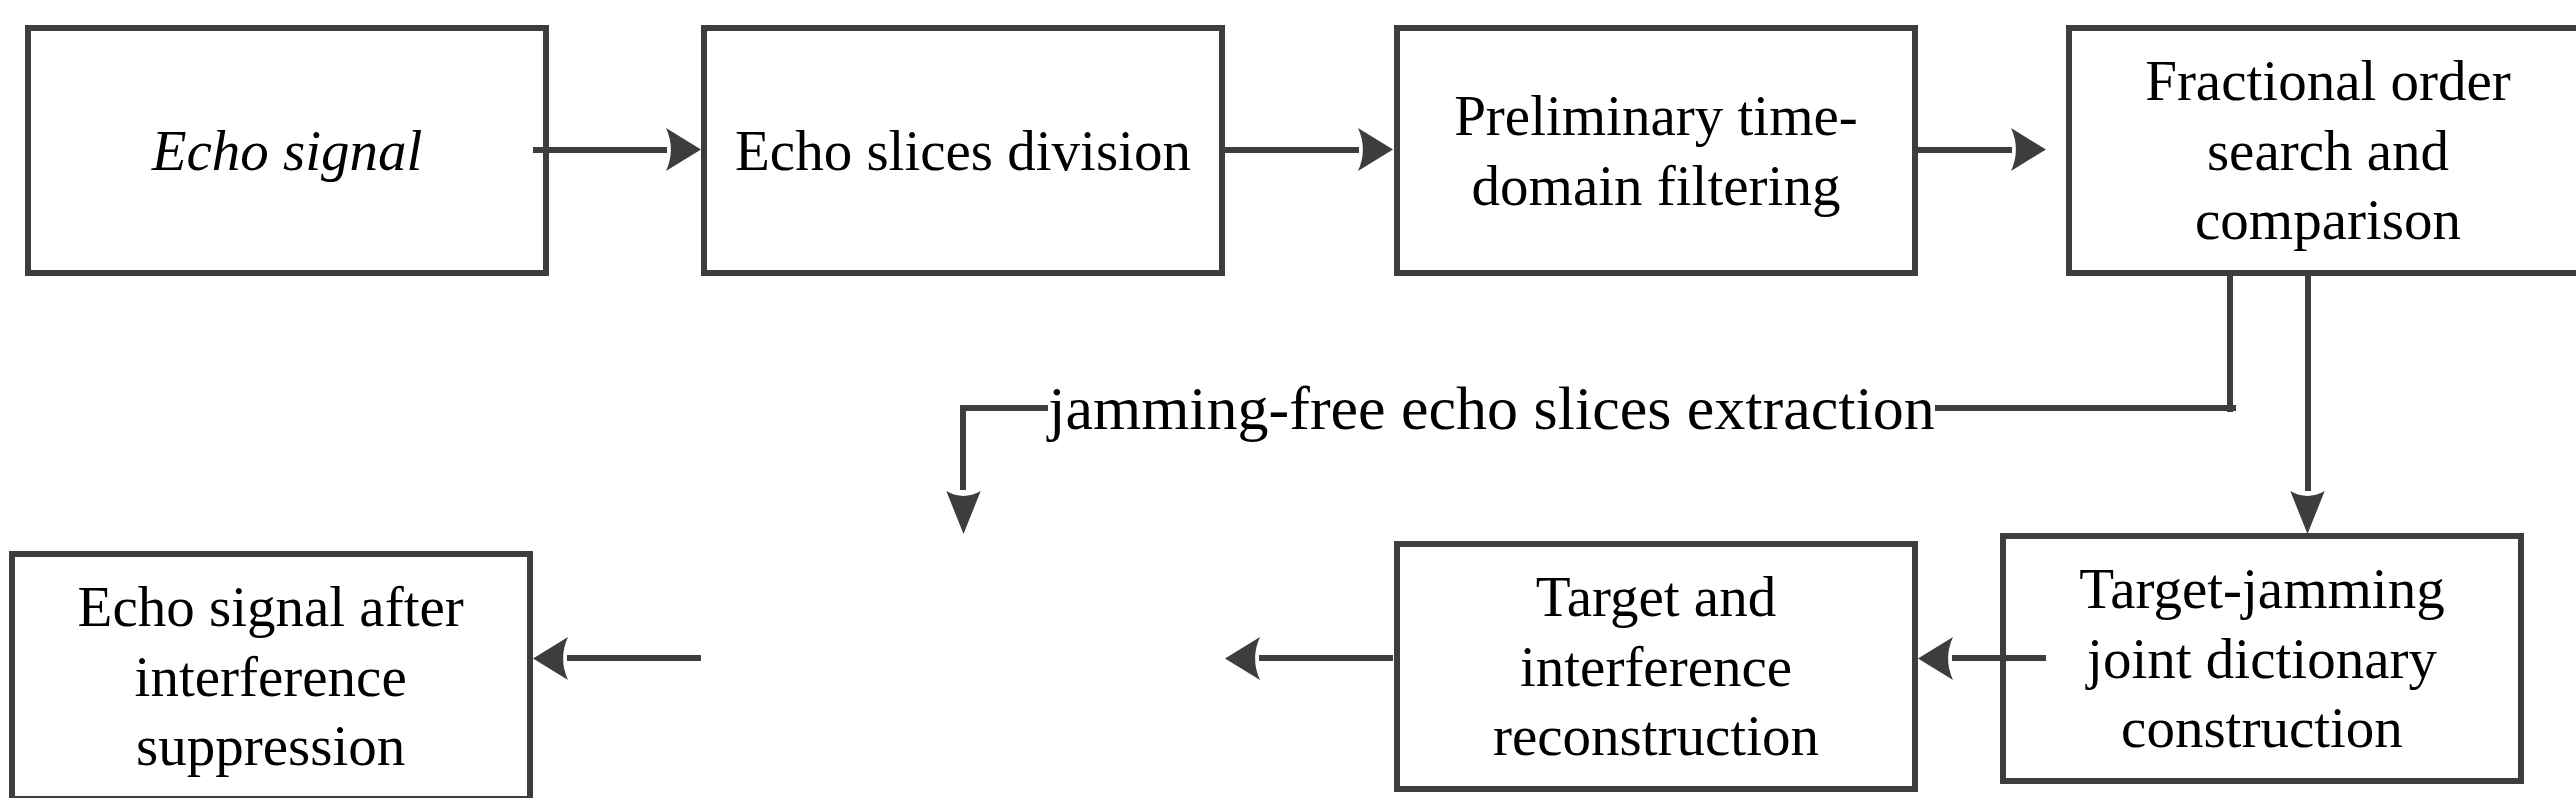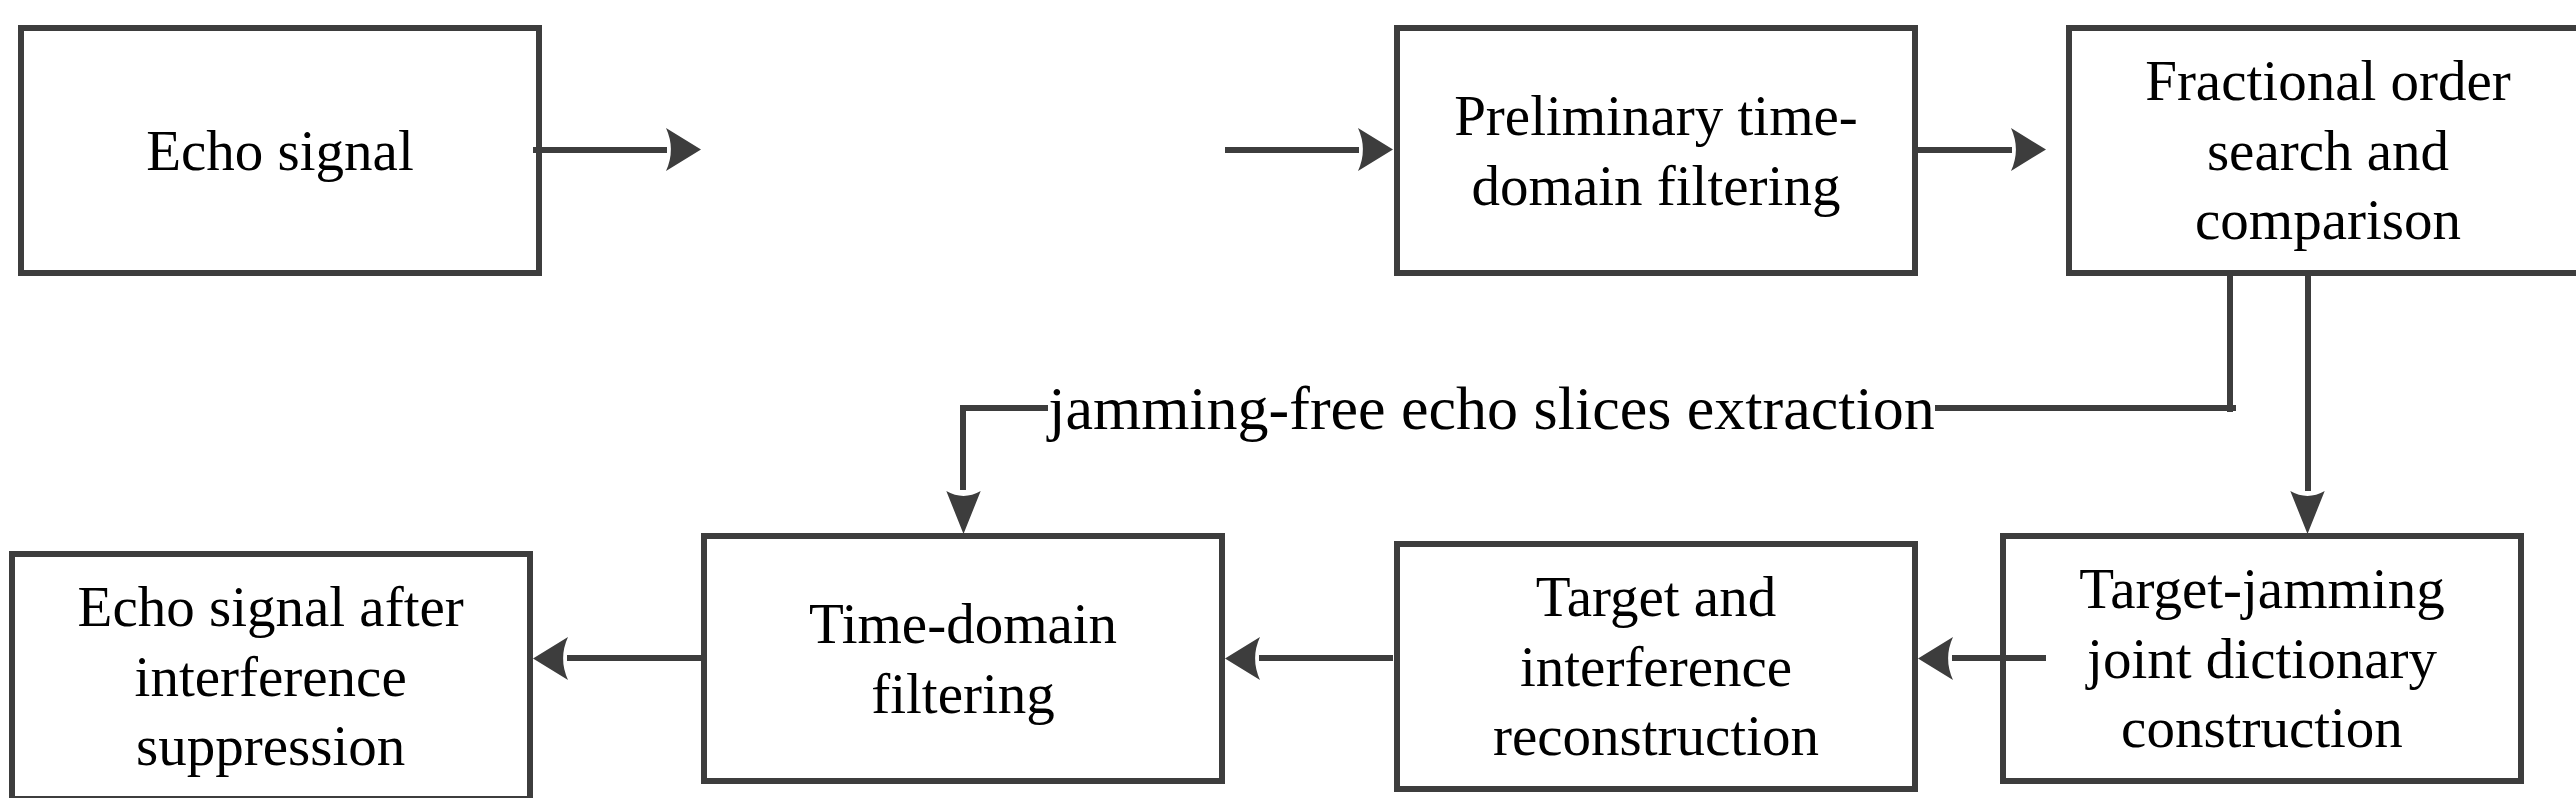--- a/index.html
+++ b/index.html
@@ -54,41 +54,40 @@
     color:var(--text);
     white-space:nowrap;
     flex:0 0 auto;
   }
 </style>
 </head>
 <body>
 
 <div class="canvas">
 
-  <div class="box" style="left:18px;top:25px;">
+  <div class="box" style="left:25px;top:25px;font-style:italic;">
     <div class="box-label">Echo signal</div>
+  </div>
+  <div class="box" style="left:701px;top:25px;">
+    <div class="box-label">Echo slices division</div>
   </div>
   <div class="box" style="left:1394px;top:25px;">
     <div class="box-label">Preliminary time-
 domain filtering</div>
   </div>
   <div class="box" style="left:2046px;top:25px;margin-left:20px;">
     <div class="box-label">Fractional order
 search and
 comparison</div>
   </div>
 
   <div class="box" style="left:8.7px;top:551px;">
     <div class="box-label">Echo signal after
 interference
 suppression</div>
-  </div>
-  <div class="box" style="left:701px;top:533px;">
-    <div class="box-label">Time-domain
-filtering</div>
   </div>
   <div class="box" style="left:1394px;top:533px;margin-top:8px;">
     <div class="box-label">Target and
 interference
 reconstruction</div>
   </div>
   <div class="box" style="left:2000px;top:533px;">
     <div class="box-label">Target-jamming
 joint dictionary
 construction</div>

